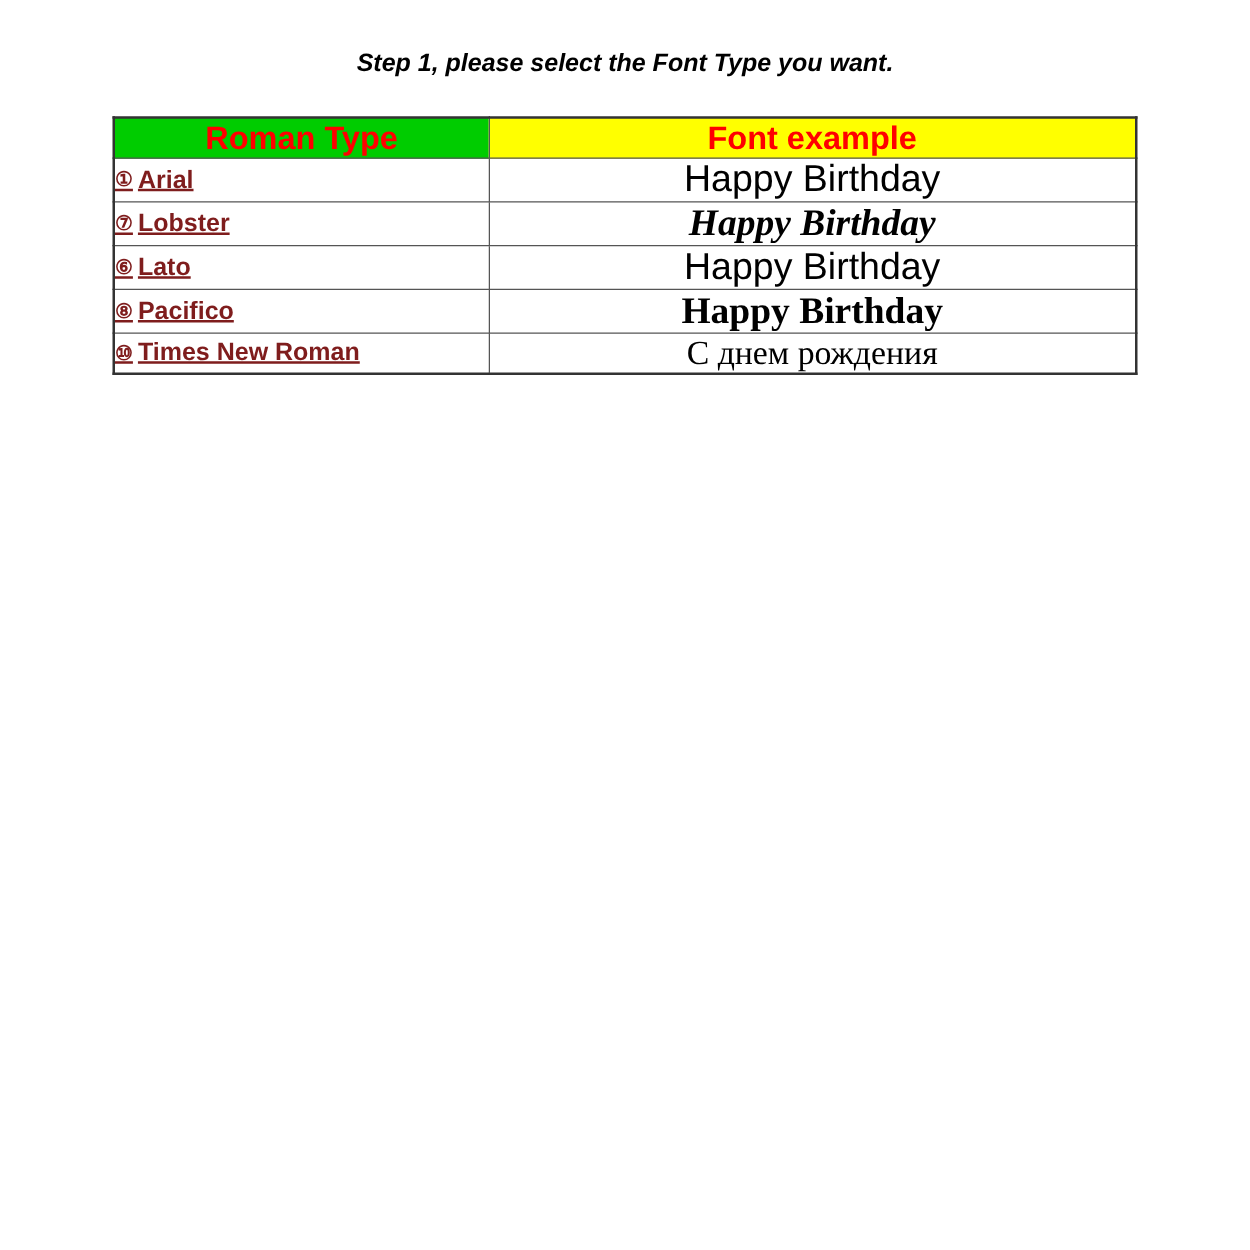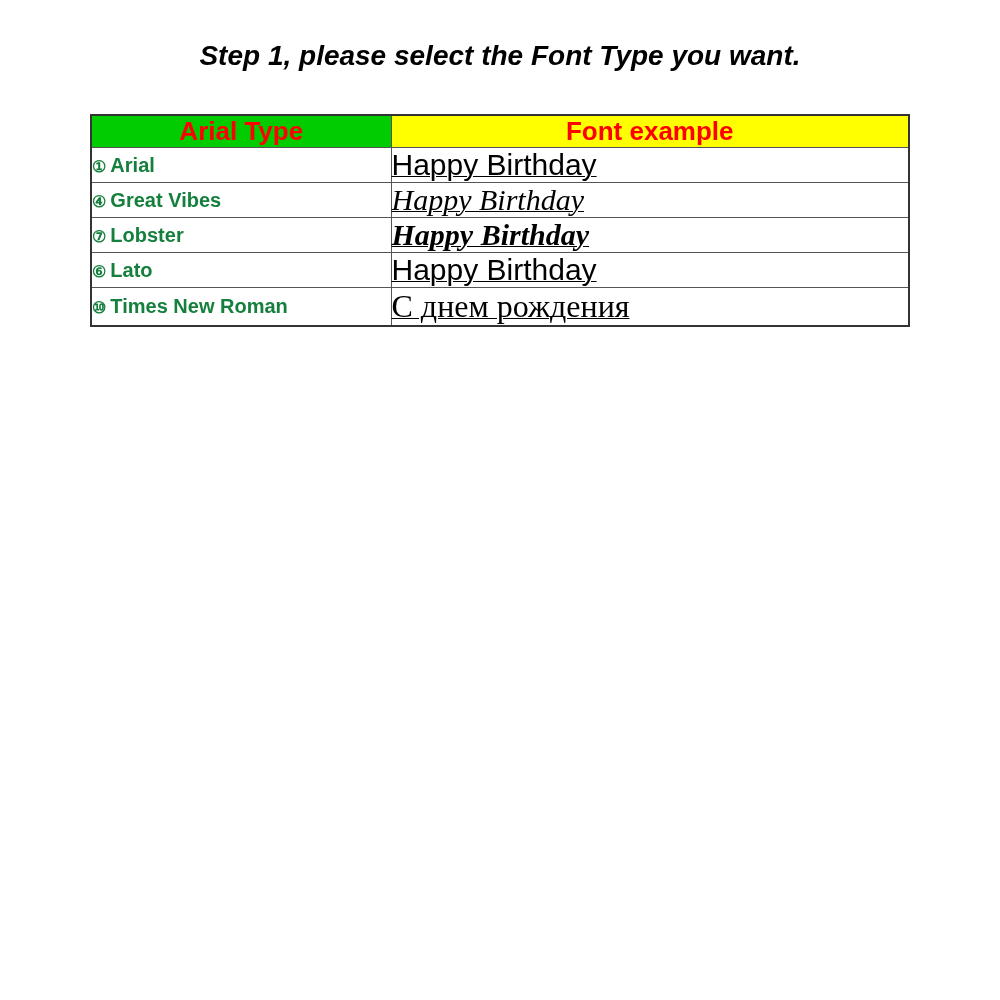--- a/index.html
+++ b/index.html
@@ -9,25 +9,25 @@
       font-family: Arial, sans-serif;
       width: 1000px;
       height: 1000px;
       display: flex;
       flex-direction: column;
       align-items: center;
       padding: 40px 60px;
     }
 
     .page-title {
-      font-size: 28px;
+      font-size: 20px;
       font-style: italic;
       font-weight: bold;
       text-align: center;
-      margin-bottom: 42px;
+      margin-bottom: 30px;
       color: #000;
     }
 
     .font-table {
       border-collapse: collapse;
       width: 820px;
       border: 2px solid #333;
     }
 
     .font-table th, .font-table td {
@@ -50,71 +50,72 @@
 
     .header-font-example {
       background-color: #ffff00;
       color: #ff0000;
     }
 
     .row-name {
       padding: 12px 20px;
       font-size: 20px;
       font-weight: bold;
-      color: #15803d;
+      color: #7f1d1d;
       width: 300px;
+      text-decoration: underline;
     }
 
     .row-example {
       padding: 12px 30px;
-      text-decoration: underline;
+      text-align: center;
     }
 
     
     .font-arial { font-family: Arial, sans-serif; font-size: 30px; }
     .font-courgette { font-family: Georgia, serif; font-style: italic; font-size: 30px; font-weight: bold; }
     .font-georgia { font-family: Georgia, serif; font-size: 30px; }
     .font-great-vibes { font-family: 'Palatino Linotype', Palatino, serif; font-style: italic; font-size: 30px; font-weight: normal; }
     .font-helvetica { font-family: Arial, Helvetica, sans-serif; font-size: 30px; font-weight: bold; }
     .font-lato { font-family: Arial, sans-serif; font-size: 30px; font-weight: 300; }
     .font-lobster { font-family: Georgia, serif; font-style: italic; font-size: 30px; font-weight: bold; }
     .font-pacifico { font-family: 'Brush Script MT', cursive; font-size: 30px; font-weight: bold; }
     .font-satisfy { font-family: 'Brush Script MT', cursive; font-size: 28px; font-style: italic; }
-    .font-times { font-family: 'Times New Roman', Times, serif; font-size: 32px; }
+    .font-times { font-family: 'Times New Roman', Times, serif; font-size: 27px; }
 
     
     .circled { font-size: 16px; vertical-align: middle; margin-right: 4px; }
   </style>
 </head>
 <body>
 
 <div class="page-title">Step 1, please select the Font Type you want.</div>
 
 <table class="font-table">
   <thead>
     <tr>
-      <th class="header-cell header-font-type">Arial Type</th>
+      <th class="header-cell header-font-type">Roman Type</th>
       <th class="header-cell header-font-example">Font example</th>
     </tr>
   </thead>
   <tbody id="table-body">
   <tr>
         <td class="row-name"><span class="circled">①</span>Arial</td>
         <td class="row-example"><span class="font-arial">Happy Birthday</span></td>
-      </tr>
-      <tr>
-        <td class="row-name"><span class="circled">④</span>Great Vibes</td>
-        <td class="row-example"><span class="font-great-vibes">Happy Birthday</span></td>
       </tr>
       <tr>
         <td class="row-name"><span class="circled">⑦</span>Lobster</td>
         <td class="row-example"><span class="font-lobster">Happy Birthday</span></td>
       </tr>
       <tr>
         <td class="row-name"><span class="circled">⑥</span>Lato</td>
         <td class="row-example"><span class="font-lato">Happy Birthday</span></td>
       </tr>
       <tr>
+        <td class="row-name"><span class="circled">⑧</span>Pacifico</td>
+        <td class="row-example"><span class="font-pacifico">Happy Birthday</span></td>
+      </tr>
+      <tr>
         <td class="row-name"><span class="circled">⑩</span>Times New Roman</td>
         <td class="row-example"><span class="font-times">С днем рождения</span></td>
       </tr>
     </tbody>
 </table>
 
 </body></html>

